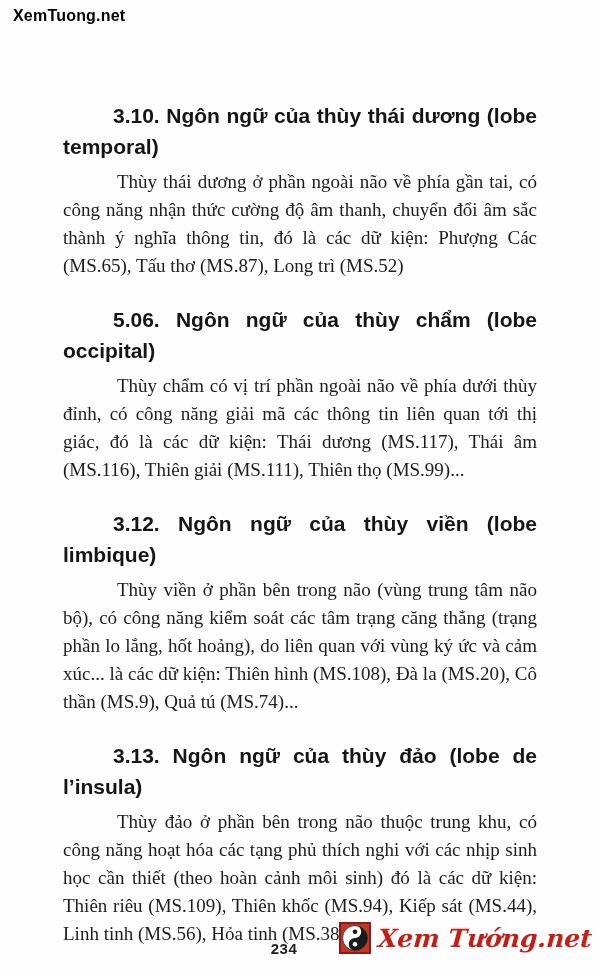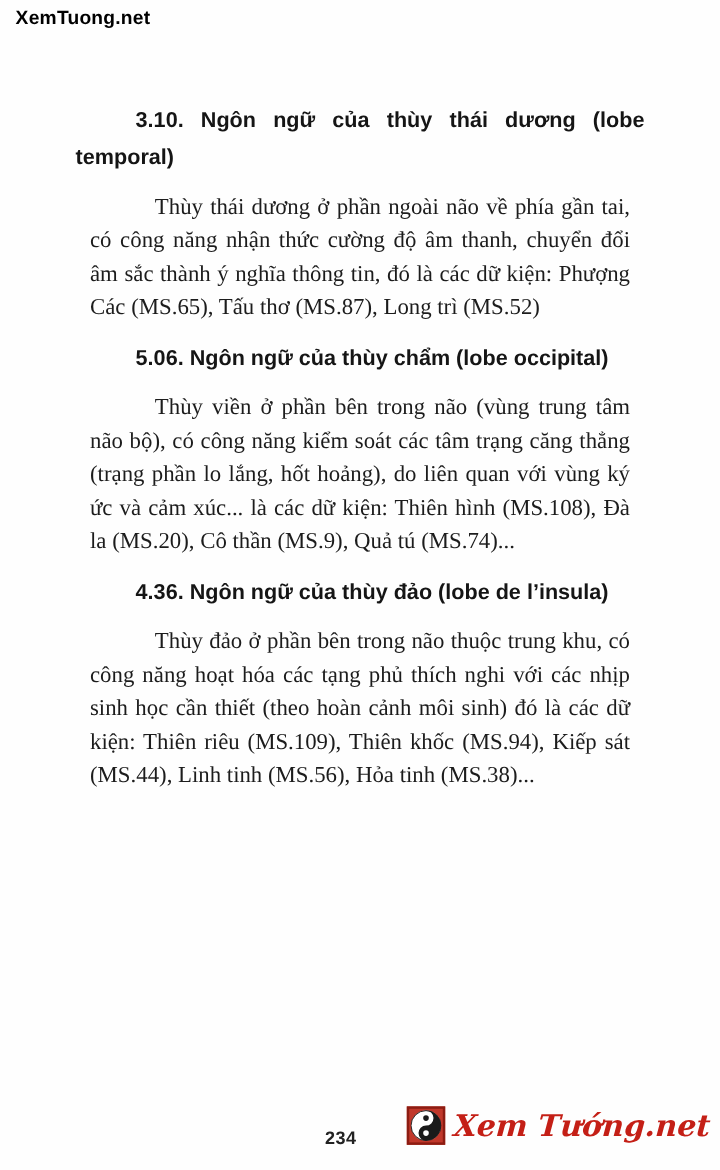--- a/index.html
+++ b/index.html
@@ -25,34 +25,34 @@
     letter-spacing: 0.2px;
   }
   .content {
     position: absolute;
     left: 63px;
     top: 76px;
     width: 474px;
   }
   .section-heading {
     font-family: "Liberation Sans", sans-serif;
-    font-size: 18px;
+    font-size: 21px;
     font-weight: bold;
     color: #151515;
     line-height: 31px;
-    margin: 9px 0 6px 0;
+    margin: 24px 0 6px 0;
     text-align: justify;
     text-indent: 50px;
   }
   .section-paragraph {
     font-family: "Liberation Serif", serif;
     font-size: 19px;
     color: #1c1c1c;
     line-height: 28px;
-    margin: 12px;
+    margin: 0;
     text-align: justify;
     text-indent: 54px;
   }
   .page-number {
     position: absolute;
     top: 940px;
     left: 0;
     width: 568px;
     text-align: center;
     font-family: "Liberation Sans", sans-serif;
@@ -96,24 +96,26 @@
 <body>
 
 <div class="watermark">XemTuong.net</div>
 
 <div class="content">
 
   <h2 class="section-heading">3.10. Ngôn ngữ của thùy thái dương (lobe temporal)</h2>
   <p class="section-paragraph">Thùy thái dương ở phần ngoài não về phía gần tai, có công năng nhận thức cường độ âm thanh, chuyển đổi âm sắc thành ý nghĩa thông tin, đó là các dữ kiện: Phượng Các (MS.65), Tấu thơ (MS.87), Long trì (MS.52)</p>
 
   <h2 class="section-heading">5.06. Ngôn ngữ của thùy chẩm (lobe occipital)</h2>
+  <p class="section-paragraph">Thùy chẩm có vị trí phần ngoài não về phía dưới thùy đỉnh, có công năng giải mã các thông tin liên quan tới thị giác, đó là các dữ kiện: Thái dương (MS.117), Thái âm (MS.116), Thiên giải (MS.111), Thiên thọ (MS.99)...</p>
 
+  <h2 class="section-heading">3.12. Ngôn ngữ của thùy viền (lobe limbique)</h2>
   <p class="section-paragraph">Thùy viền ở phần bên trong não (vùng trung tâm não bộ), có công năng kiểm soát các tâm trạng căng thẳng (trạng phần lo lắng, hốt hoảng), do liên quan với vùng ký ức và cảm xúc... là các dữ kiện: Thiên hình (MS.108), Đà la (MS.20), Cô thần (MS.9), Quả tú (MS.74)...</p>
 
-  <h2 class="section-heading">4.36. Ngôn ngữ của thùy đảo (lobe de l’insula)</h2>
+  <h2 class="section-heading">3.13. Ngôn ngữ của thùy đảo (lobe de l’insula)</h2>
   <p class="section-paragraph">Thùy đảo ở phần bên trong não thuộc trung khu, có công năng hoạt hóa các tạng phủ thích nghi với các nhịp sinh học cần thiết (theo hoàn cảnh môi sinh) đó là các dữ kiện: Thiên riêu (MS.109), Thiên khốc (MS.94), Kiếp sát (MS.44), Linh tinh (MS.56), Hỏa tinh (MS.38)...</p>
 
 </div>
 
 <div class="page-number">234</div>
 
 <div class="site-logo">
   <div class="yinyang-box">
     <svg width="26" height="26" viewBox="0 0 100 100" aria-hidden="true">
       <circle cx="50" cy="50" r="48" fill="#ffffff" stroke="#1a1a1a" stroke-width="3"></circle>

